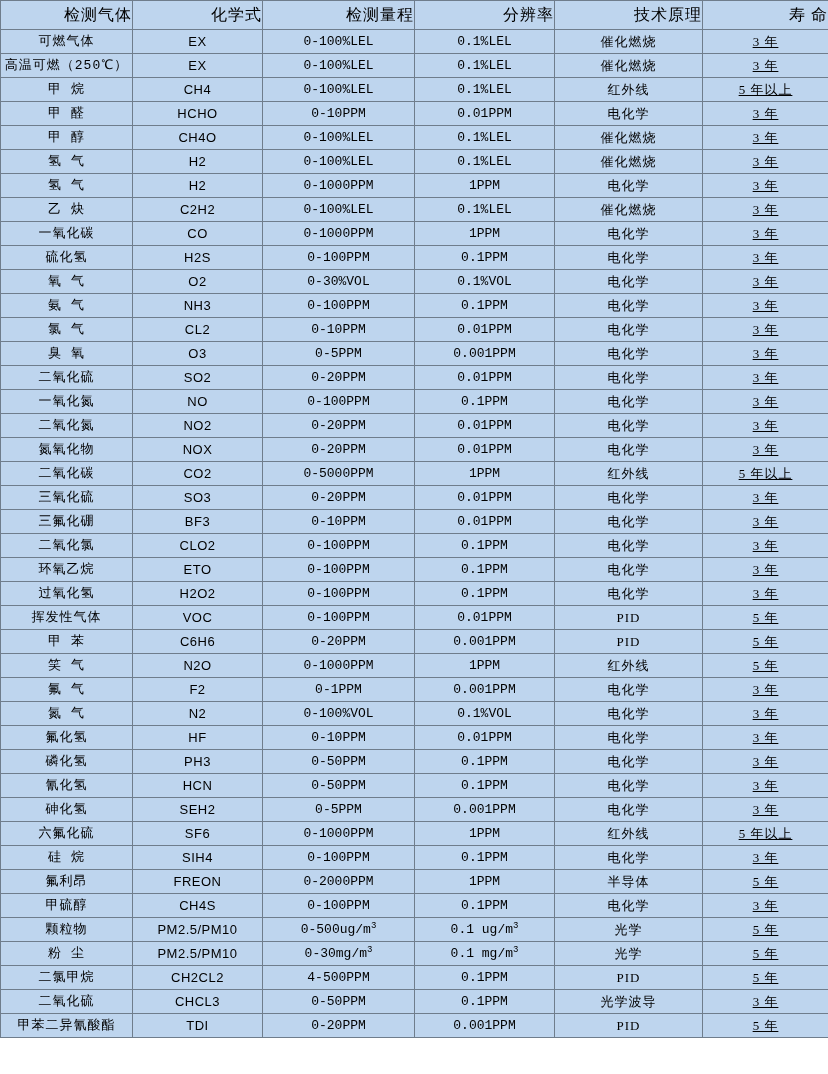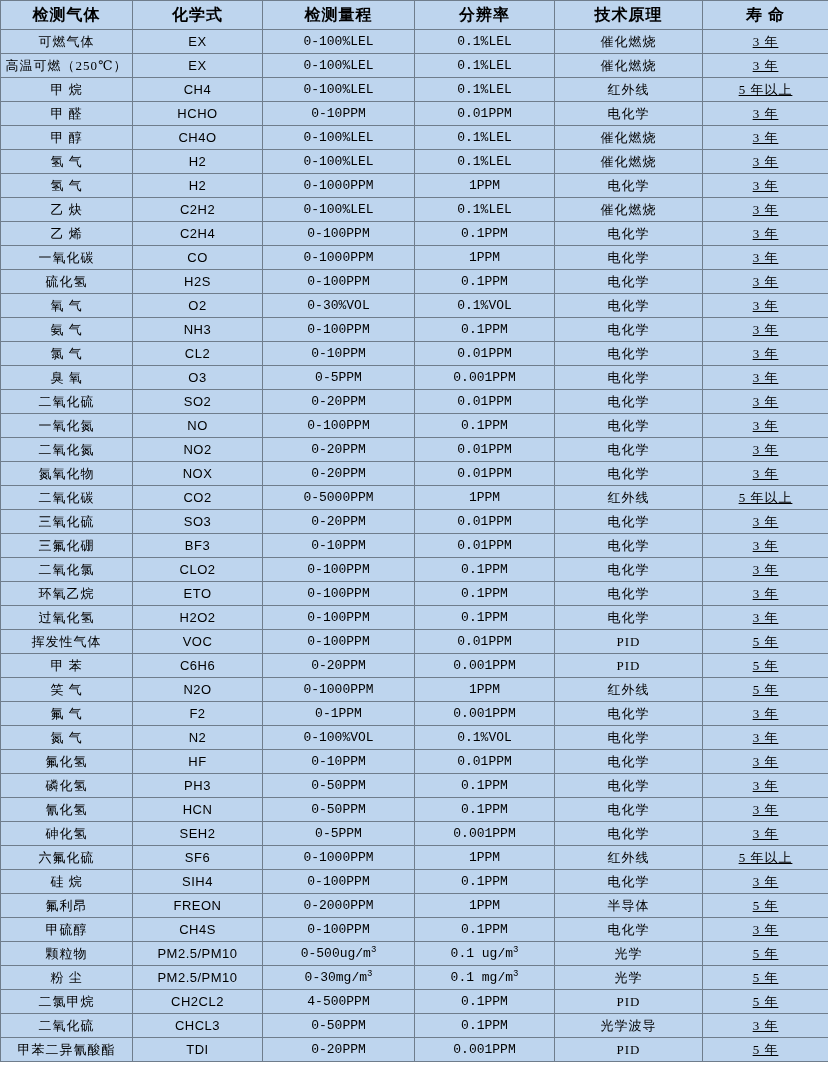--- a/index.html
+++ b/index.html
@@ -25,29 +25,31 @@
     padding: 0;
     height: 23px;
     line-height: 23px;
     overflow: hidden;
     white-space: nowrap;
   }
   #gas-table thead th {
     height: 28px;
     line-height: 28px;
     font-size: 16px;
-    font-weight: bold;
+    font-weight: normal;
     letter-spacing: 1px;
+    text-align: right;
   }
   #gas-table tbody td {
     font-size: 13px;
   }
   td.c-name {
     font-size: 14px;
     letter-spacing: 1px;
+    font-family: Liberation Mono, monospace;
   }
   td.c-formula {
     font-family: Liberation Sans, sans-serif;
     font-size: 13px;
     letter-spacing: 0.5px;
   }
   td.c-range, td.c-res {
     font-family: "Liberation Mono", "DejaVu Sans Mono", monospace;
     font-size: 12.5px;
   }
@@ -150,28 +152,20 @@
       </tr>
       <tr>
         <td class="c-name">乙 炔</td>
         <td class="c-formula">C2H2</td>
         <td class="c-range">0-100%LEL</td>
         <td class="c-res">0.1%LEL</td>
         <td class="c-tech">催化燃烧</td>
         <td class="c-life">3 年</td>
       </tr>
       <tr>
-        <td class="c-name">乙 烯</td>
-        <td class="c-formula">C2H4</td>
-        <td class="c-range">0-100PPM</td>
-        <td class="c-res">0.1PPM</td>
-        <td class="c-tech">电化学</td>
-        <td class="c-life">3 年</td>
-      </tr>
-      <tr>
         <td class="c-name">一氧化碳</td>
         <td class="c-formula">CO</td>
         <td class="c-range">0-1000PPM</td>
         <td class="c-res">1PPM</td>
         <td class="c-tech">电化学</td>
         <td class="c-life">3 年</td>
       </tr>
       <tr>
         <td class="c-name">硫化氢</td>
         <td class="c-formula">H2S</td>

